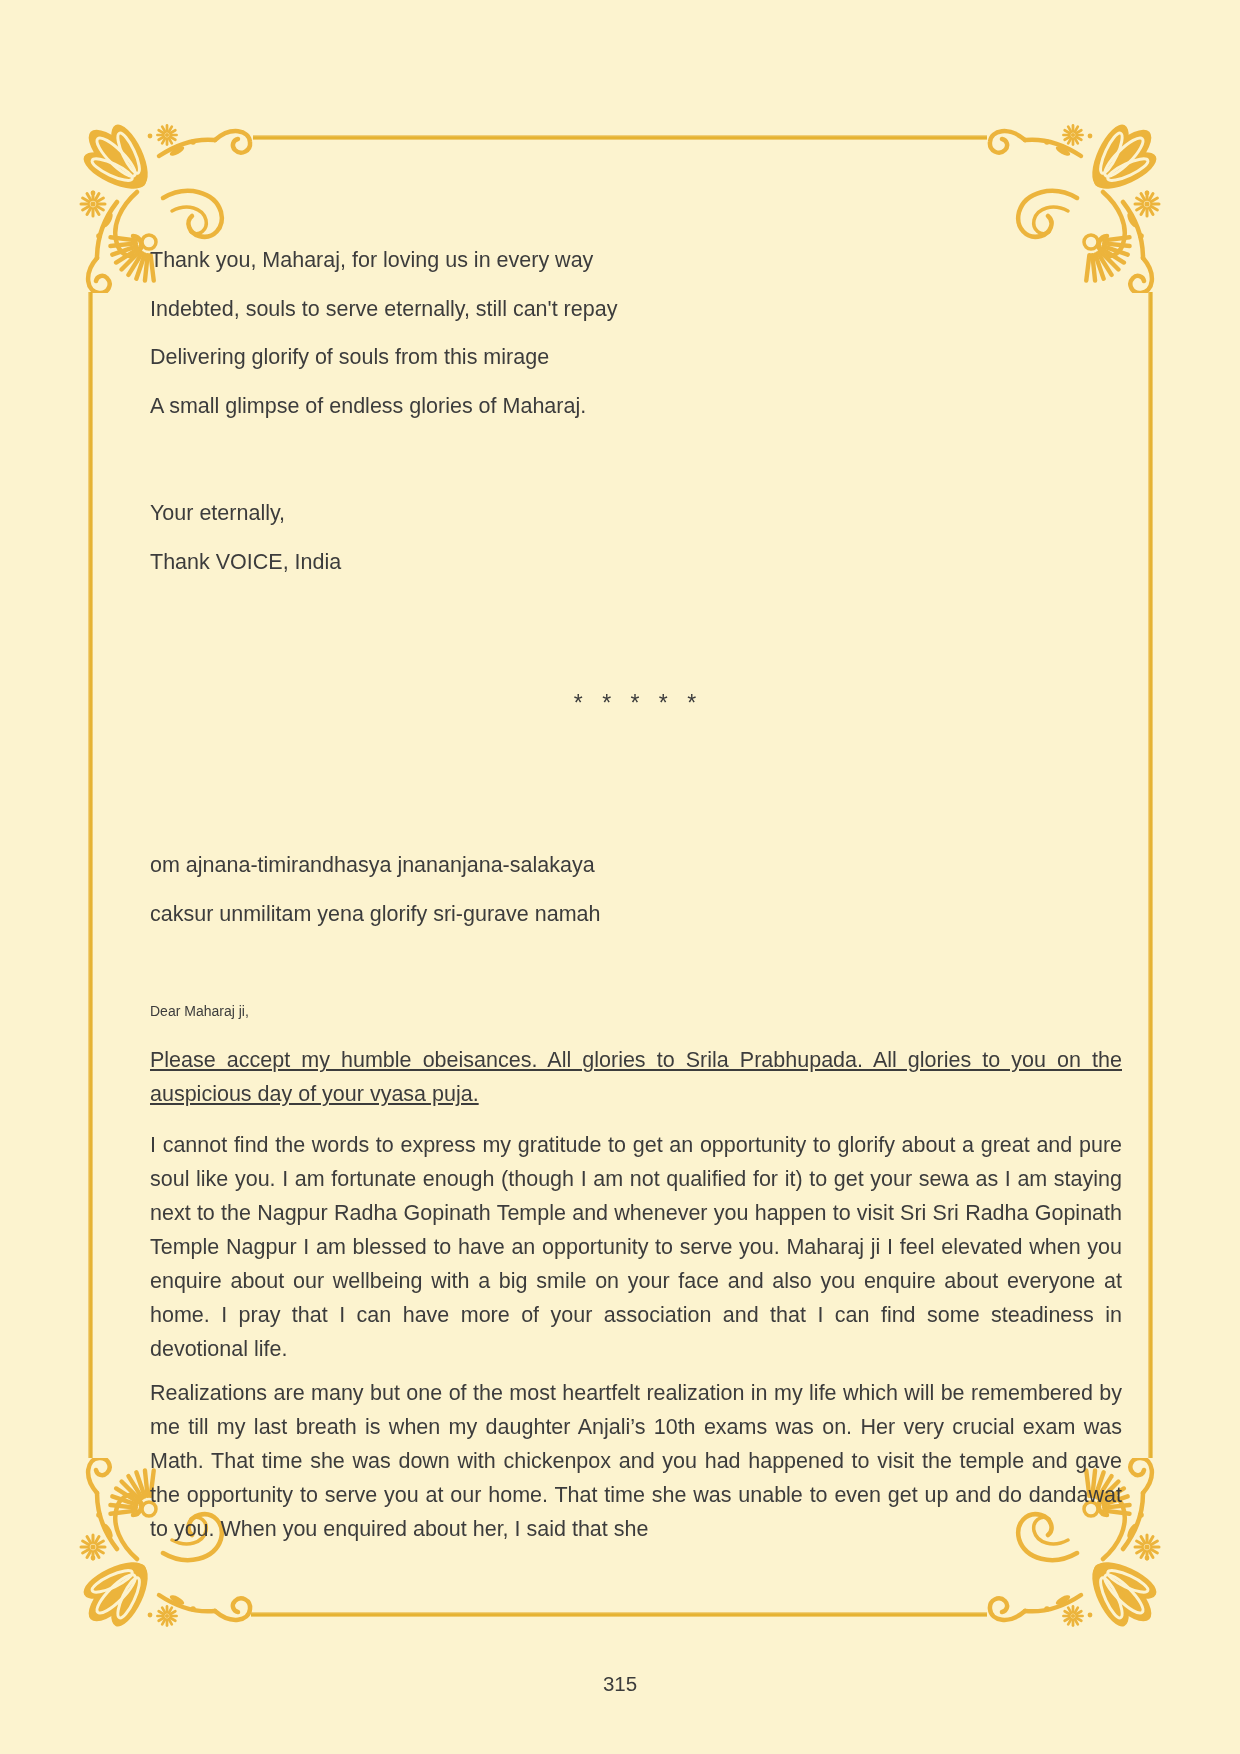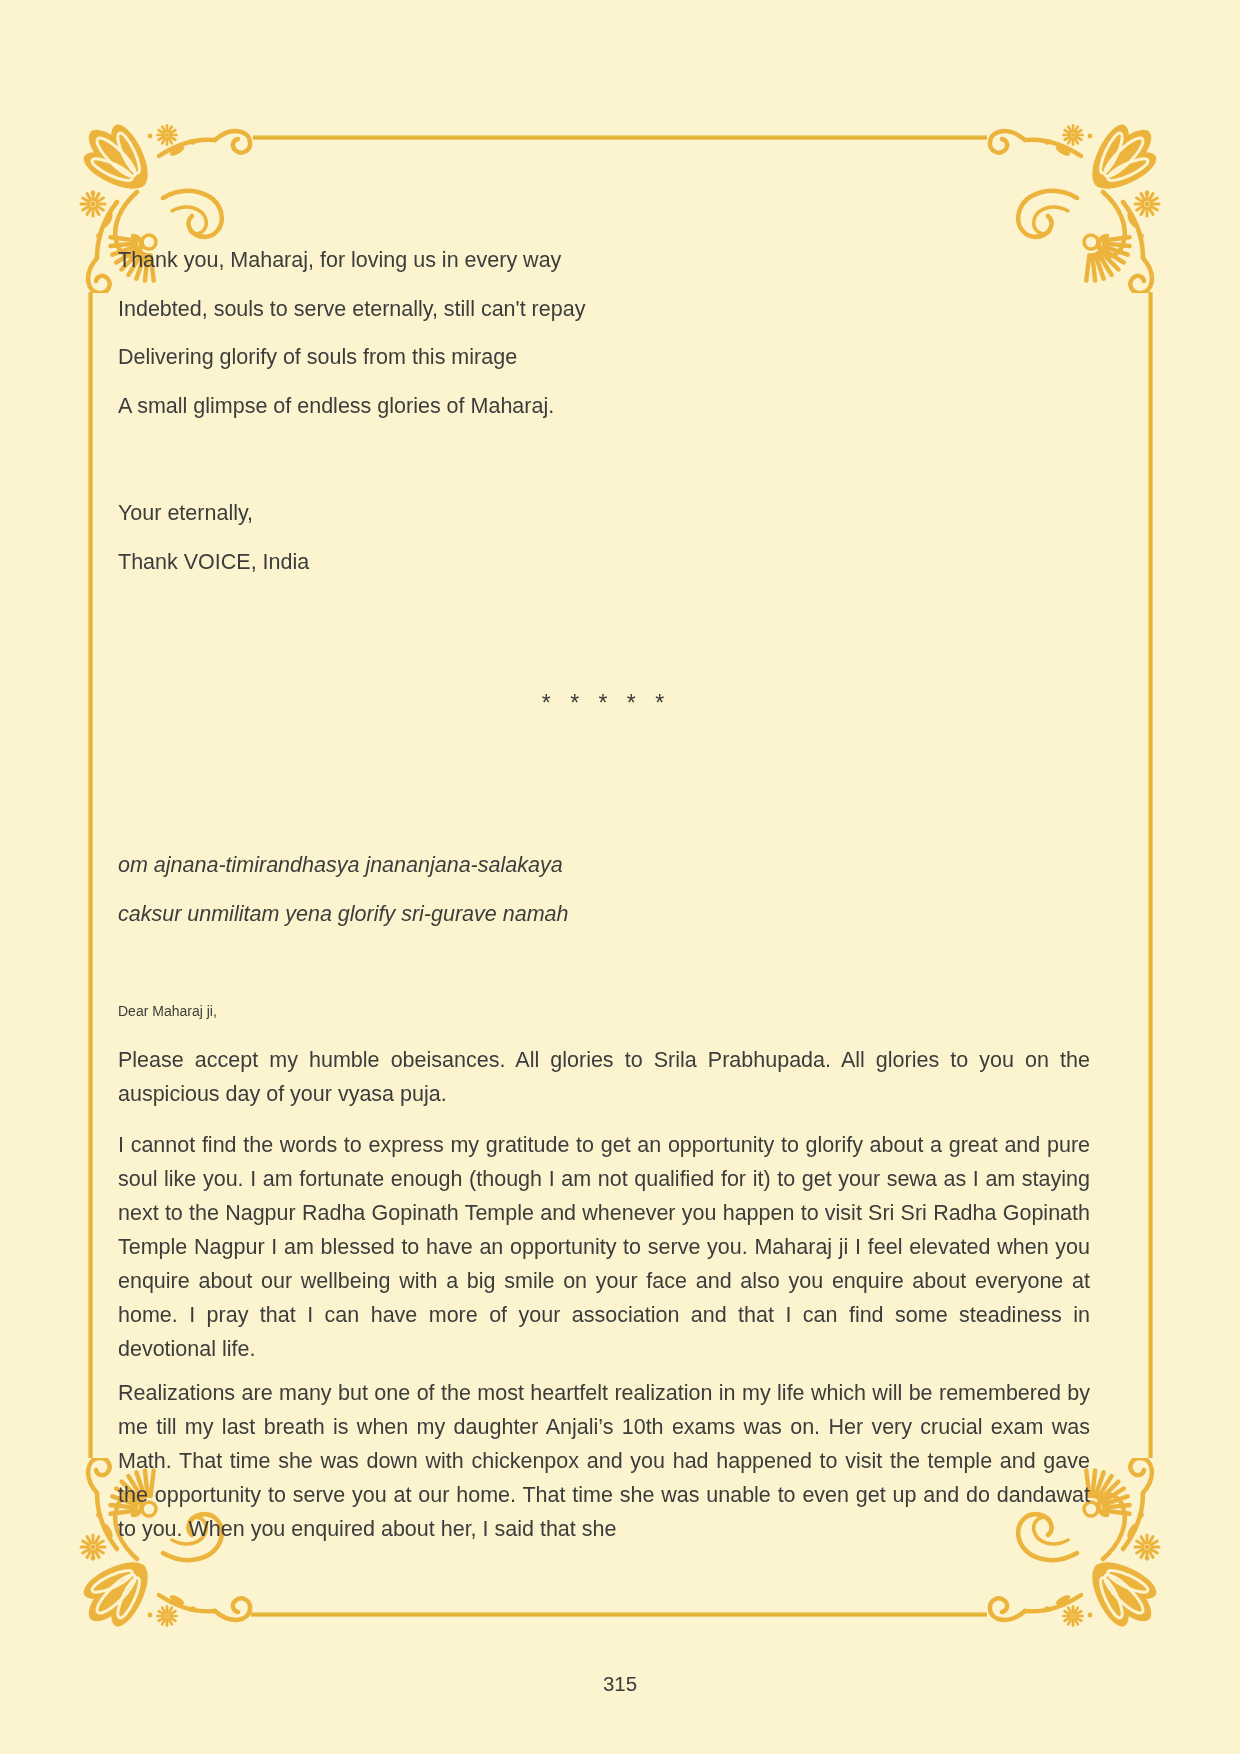--- a/index.html
+++ b/index.html
@@ -25,32 +25,32 @@
   .line-left   { left:88px;   top:292px;  height:1166px; }
   .line-right  { left:1148px; top:292px;  height:1166px; }
 
   .corner { position:absolute; width:180px; height:175px; }
   .corner.tl { left:75px;  top:118px; }
   .corner.tr { left:985px; top:118px;  transform:scaleX(-1); }
   .corner.bl { left:75px;  top:1458px; transform:scaleY(-1); }
   .corner.br { left:985px; top:1458px; transform:scale(-1,-1); }
 
   
-  .tblock { position:absolute; left:118px; width:972px; }
+  .tblock { position:absolute; left:150px; width:972px; }
   .poem p, .sig p, .verse p {
     margin:0 0 21.5px 0;
     font-size:21.5px; line-height:27px;
   }
   .poem  { top:247px; }
   .sig   { top:500px; }
   .stars { top:690px; text-align:center; font-size:23px; word-spacing:9px; letter-spacing:2px; }
-  .verse { top:852px;font-style:italic; }
+  .verse { top:852px; }
   .salutation { top:998px; font-size:14px; line-height:27px; }
   .para { font-size:21.5px; line-height:34px; text-align:justify; }
-  .para1 { top:1043px; }
+  .para1 { top:1043px;text-decoration:underline; }
   .para2 { top:1128px; }
   .para3 { top:1376px; }
   .pagenum {
     position:absolute; top:1672px; left:0; width:100%;
     text-align:center; font-size:20.5px;
   }
 </style>
 </head>
 <body>
 

